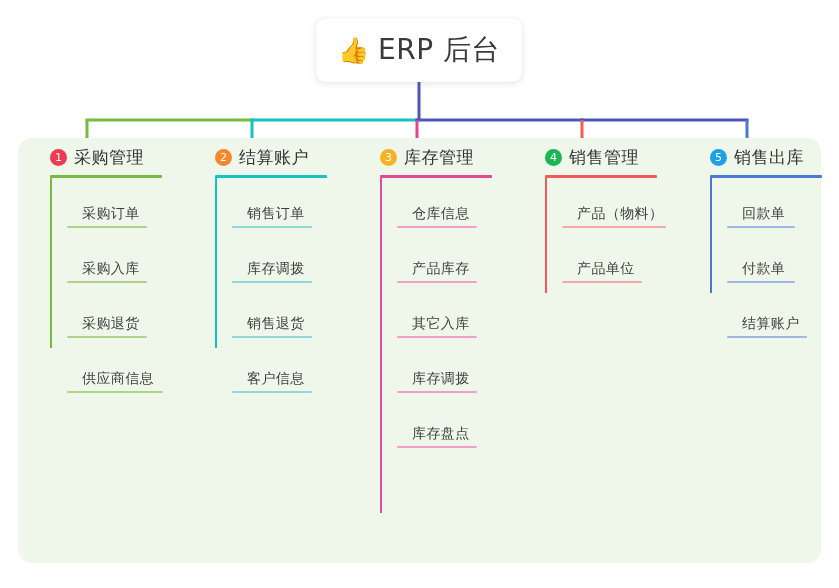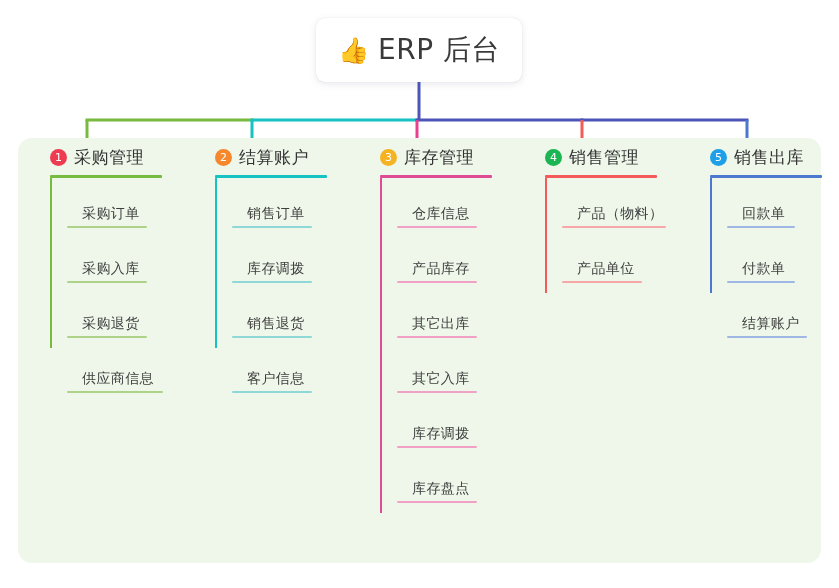--- a/index.html
+++ b/index.html
@@ -229,24 +229,20 @@
         <div class="spine" style="background: rgb(224, 75, 150); height: 335px;"></div>
         <div class="leaf">
           <span class="leaf-label">仓库信息</span>
           <div class="leaf-underline" style="background: rgb(241, 160, 198); width: 80px;"></div>
         </div>
         <div class="leaf">
           <span class="leaf-label">产品库存</span>
           <div class="leaf-underline" style="background: rgb(241, 160, 198); width: 80px;"></div>
         </div>
         <div class="leaf">
-          <span class="leaf-label">其它出库</span>
-          <div class="leaf-underline" style="background: rgb(241, 160, 198); width: 80px;"></div>
-        </div>
-        <div class="leaf">
           <span class="leaf-label">其它入库</span>
           <div class="leaf-underline" style="background: rgb(241, 160, 198); width: 80px;"></div>
         </div>
         <div class="leaf">
           <span class="leaf-label">库存调拨</span>
           <div class="leaf-underline" style="background: rgb(241, 160, 198); width: 80px;"></div>
         </div>
         <div class="leaf">
           <span class="leaf-label">库存盘点</span>
           <div class="leaf-underline" style="background: rgb(241, 160, 198); width: 80px;"></div>

